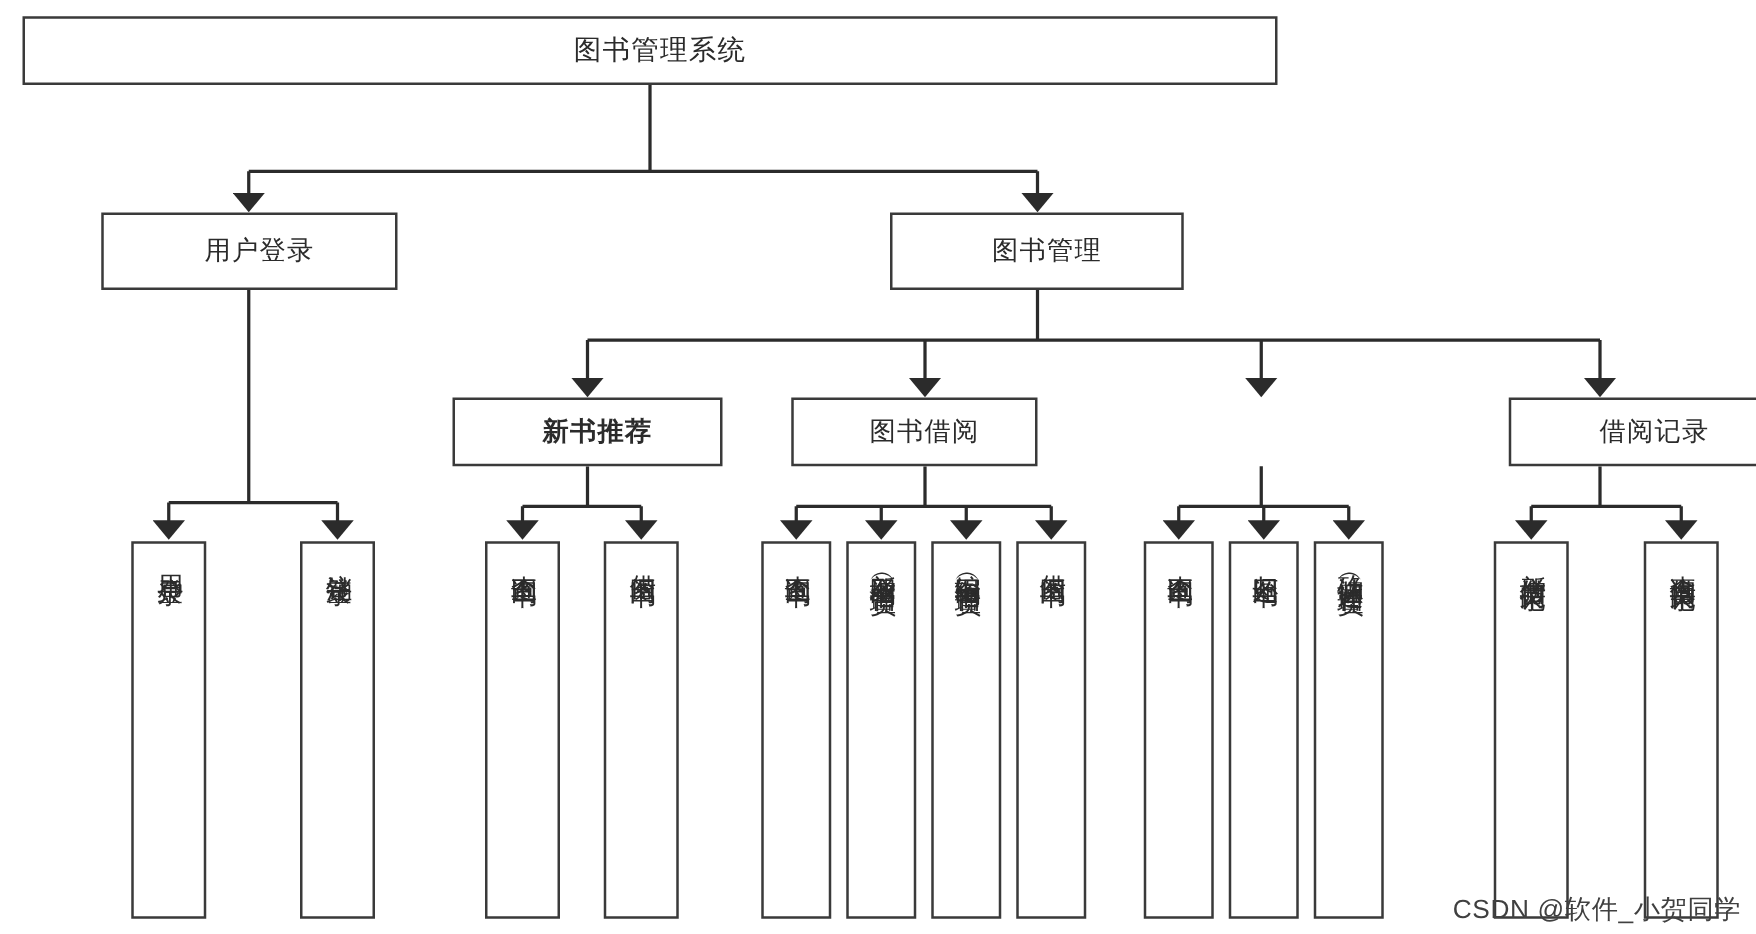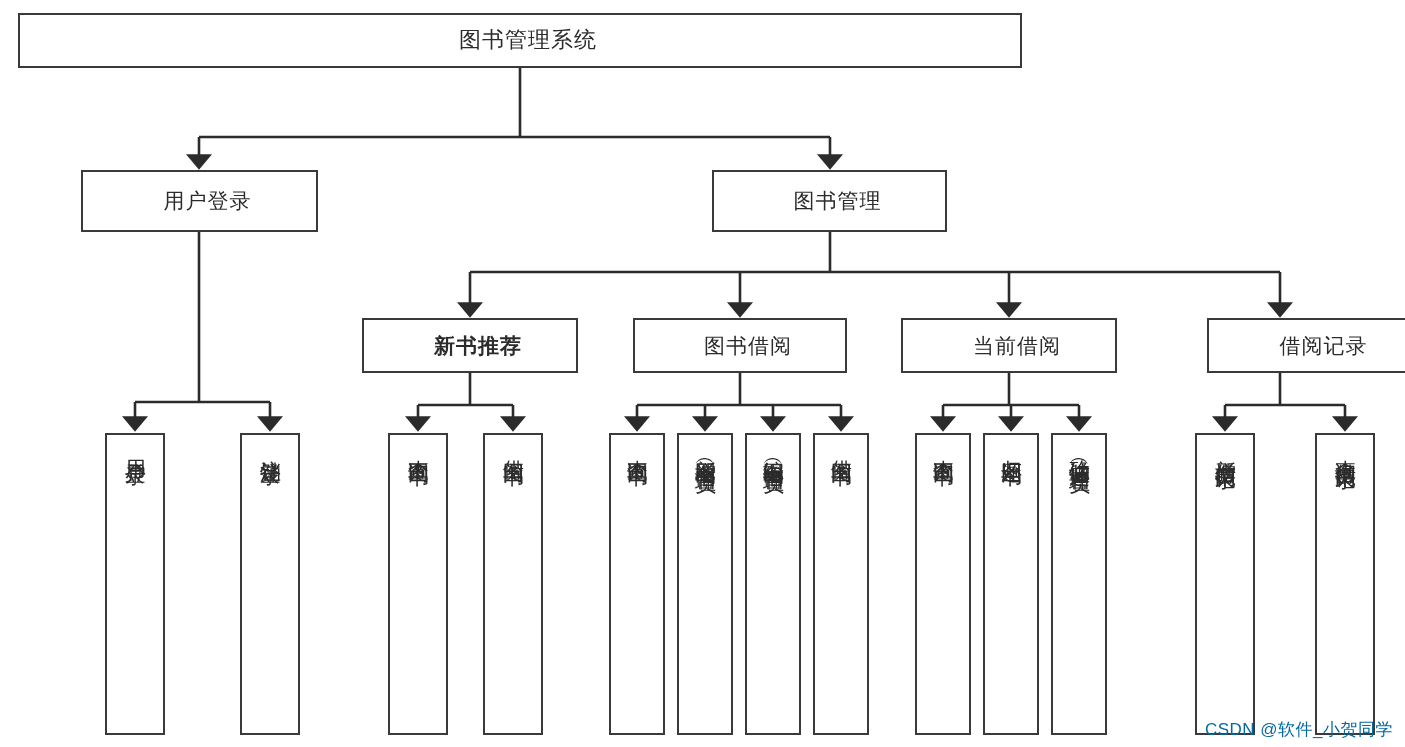--- a/index.html
+++ b/index.html
@@ -56,22 +56,22 @@
     white-space: nowrap;
     color: #2b2b2b;
   }
   .htext {
     white-space: nowrap;
   }
   .watermark {
     position: absolute;
     right: 12px;
     bottom: 6px;
-    font-size: 17px;
-    color: #0369a1;
+    font-size: 21px;
+    color: #404040;
     letter-spacing: 0.5px;
     white-space: nowrap;
     user-select: none;
     text-align: right;
   }
 </style>
 </head>
 <body>
 
 <div id="canvas">
@@ -133,25 +133,22 @@
   <div class="node horiz" style="left:81px; top:170px; width:237px; height:62px;">
     <span class="htext">用户登录</span>
   </div>
   <div class="node horiz" style="left:712px; top:170px; width:235px; height:62px;">
     <span class="htext">图书管理</span>
   </div>
 
   <div class="node horiz" style="left:362px; top:318px; width:216px; height:55px;font-weight:bold;">
     <span class="htext">新书推荐</span>
   </div>
-  <div class="node horiz" style="left:633px; top:318px; width:214px; height:55px;">
+  <div class="node horiz" style="left:633px; top:318px; width:197px; height:55px;">
     <span class="htext">图书借阅</span>
-  </div>
-  <div class="node horiz" style="left:901px; top:318px; width:216px; height:55px;">
-    <span class="htext">当前借阅</span>
   </div>
   <div class="node horiz" style="left:1172px; top:318px; width:217px; height:55px;margin-left:35px;">
     <span class="htext">借阅记录</span>
   </div>
 
   <div class="node leaf" style="left:105px; top:433px; width:60px; height:302px;">
     <span class="vtext">用户登录</span>
   </div>
   <div class="node leaf" style="left:240px; top:433px; width:60px; height:302px;">
     <span class="vtext">注销登录</span>

